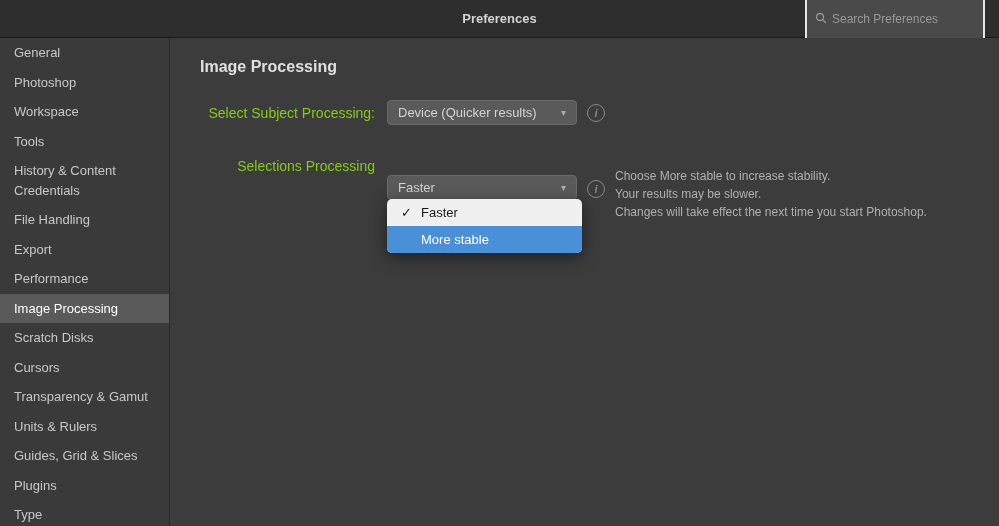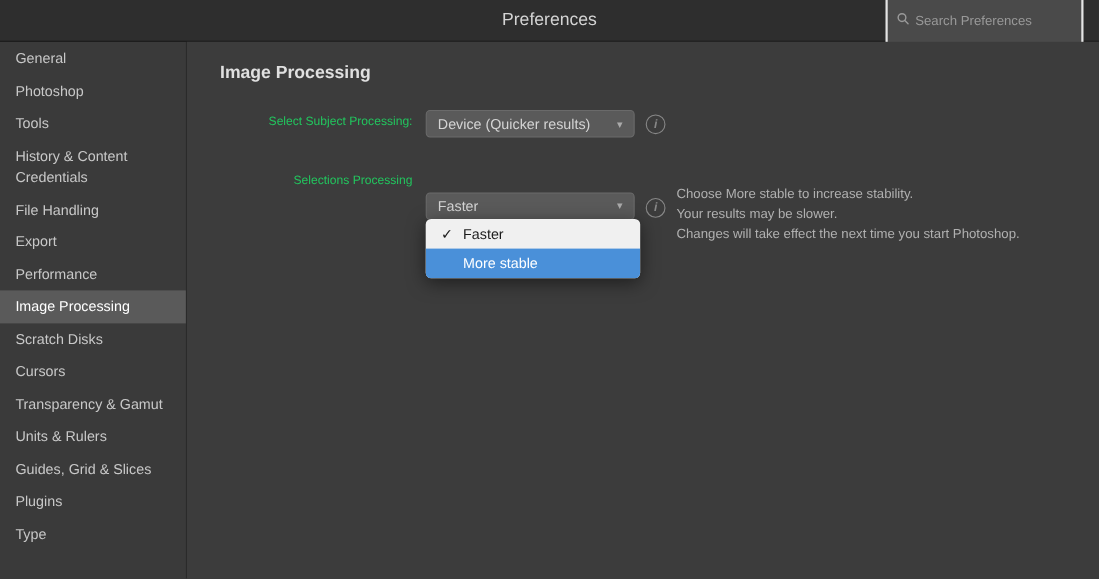--- a/index.html
+++ b/index.html
@@ -17,22 +17,22 @@
       background: #2e2e2e;
       height: 38px;
       display: flex;
       align-items: center;
       justify-content: center;
       position: relative;
       border-bottom: 1px solid #1a1a1a;
     }
 
     .title-bar-title {
-      font-size: 16px;
-      font-weight: 400;
+      font-size: 13px;
+      font-weight: 700;
       color: #d4d4d4;
     }
 
     .title-bar-search {
       position: absolute;
       right: 14px;
       display: flex;
       align-items: center;
       background: #4a4a4a;
       border-radius: 4px;
@@ -94,22 +94,22 @@
     }
 
     .setting-row {
       display: flex;
       align-items: flex-start;
       margin-bottom: 28px;
       position: relative;
     }
 
     .setting-label {
-      font-size: 11px;
-      color: #22c55e;
+      font-size: 14px;
+      color: #84cc16;
       width: 175px;
       flex-shrink: 0;
       padding-top: 5px;
       text-align: right;
       margin-right: 12px;
     }
 
     .setting-control {
       display: flex;
       align-items: center;
@@ -220,20 +220,21 @@
     </span>
     <span class="search-placeholder">Search Preferences</span>
   </div>
 </div>
 
 <div class="main-layout">
 
   <div class="sidebar">
     <div class="sidebar-item">General</div>
     <div class="sidebar-item">Photoshop</div>
+    <div class="sidebar-item">Workspace</div>
     <div class="sidebar-item">Tools</div>
     <div class="sidebar-item">History &amp; Content Credentials</div>
     <div class="sidebar-item">File Handling</div>
     <div class="sidebar-item">Export</div>
     <div class="sidebar-item">Performance</div>
     <div class="sidebar-item active">Image Processing</div>
     <div class="sidebar-item">Scratch Disks</div>
     <div class="sidebar-item">Cursors</div>
     <div class="sidebar-item">Transparency &amp; Gamut</div>
     <div class="sidebar-item">Units &amp; Rulers</div>

